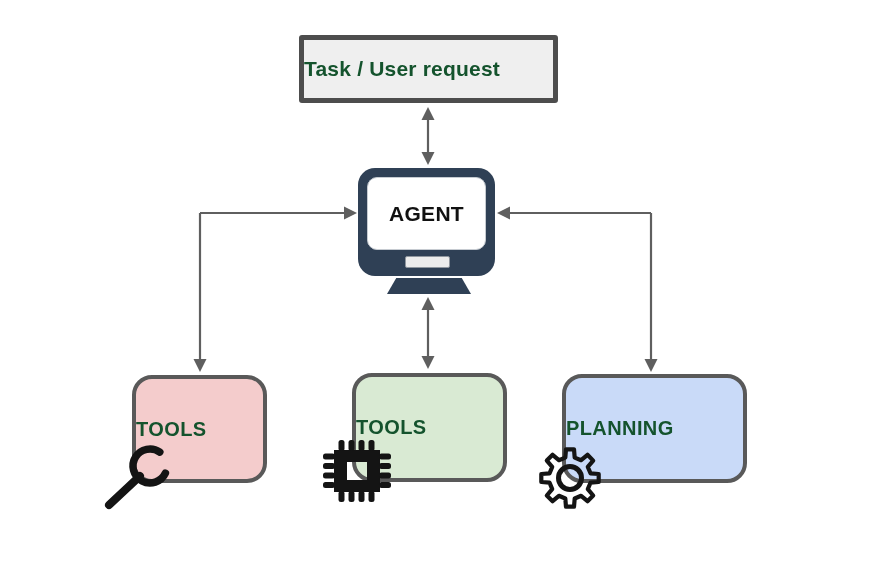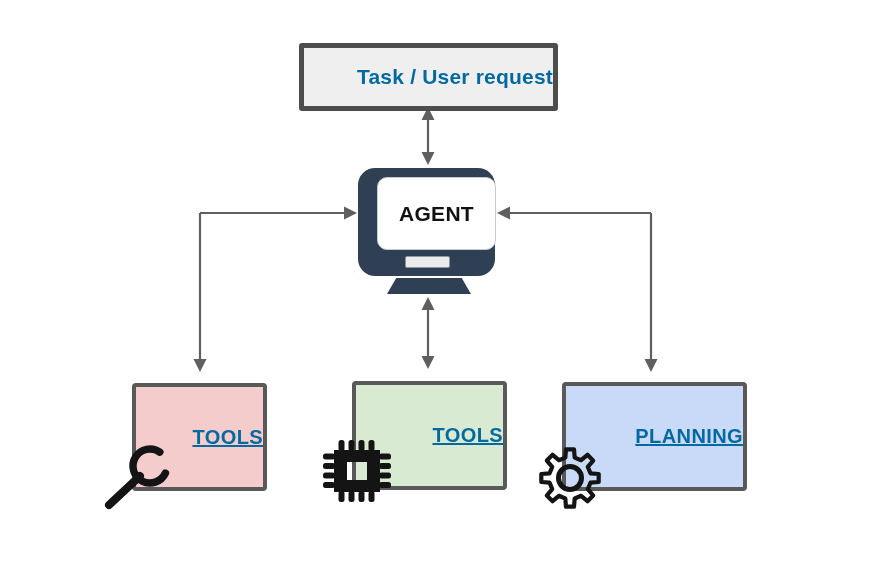--- a/index.html
+++ b/index.html
@@ -9,47 +9,47 @@
     font-family:"Liberation Sans", sans-serif;
     position:relative;overflow:hidden;
   }
   .canvas{position:absolute;left:0;top:0;width:869px;height:565px;}
   .connector-layer{position:absolute;left:0;top:0;z-index:1;}
   .connector-line{stroke:var(--connector,#5f5f5f);stroke-width:2.2;fill:none;}
   .arrowhead{fill:var(--connector,#5f5f5f);stroke:none;}
 
   .node{
     position:absolute;box-sizing:border-box;z-index:2;
-    display:flex;align-items:center;justify-content:flex-end;
-    font-weight:bold;color:#0369a1;margin-top:8px;
+    display:flex;align-items:center;justify-content:flex-start;
+    font-weight:bold;color:#14532d;
   }
   .task-node{
     left:299px;top:35px;width:259px;height:68px;
     background:var(--task-fill,#efefef);
     border:5px solid var(--task-border,#4d4d4d);
     border-radius:3px;font-size:21px;letter-spacing:.2px;
   }
   .capability-node{
     border:4px solid var(--node-border,#595959);
-    border-radius:4px;font-size:20px;letter-spacing:.4px;text-decoration:underline;
+    border-radius:20px;font-size:20px;letter-spacing:.4px;
   }
   .tools-node{left:132px;top:375px;width:135px;height:108px;background:var(--tools-fill,#f4cccc);}
   .memory-node{left:352px;top:373px;width:155px;height:109px;background:var(--memory-fill,#d9ead3);}
   .planning-node{left:562px;top:374px;width:185px;height:109px;background:var(--planning-fill,#c9daf8);}
 
   .monitor-body{
     position:absolute;left:358px;top:168px;width:137px;height:108px;
     background:var(--agent-body,#2f4055);border-radius:17px;z-index:2;
   }
   .monitor-screen{
     position:absolute;left:367px;top:177px;width:119px;height:73px;
     box-sizing:border-box;background:#ffffff;
     border:1.5px solid #c6cbd1;border-radius:10px;z-index:3;
     display:flex;align-items:center;justify-content:center;
-    font-weight:bold;font-size:21px;color:#111;letter-spacing:.3px;margin-left:10px;
+    font-weight:bold;font-size:21px;color:#111;letter-spacing:.3px;
   }
   .monitor-button{
     position:absolute;left:405px;top:256px;width:45px;height:12px;
     box-sizing:border-box;background:#ececec;border:1px solid #8f969e;
     border-radius:2px;z-index:3;
   }
   .monitor-stand{
     position:absolute;left:387px;top:278px;width:84px;height:16px;
     background:var(--agent-body,#2f4055);z-index:2;
     clip-path:polygon(11% 0%, 89% 0%, 100% 100%, 0% 100%);

